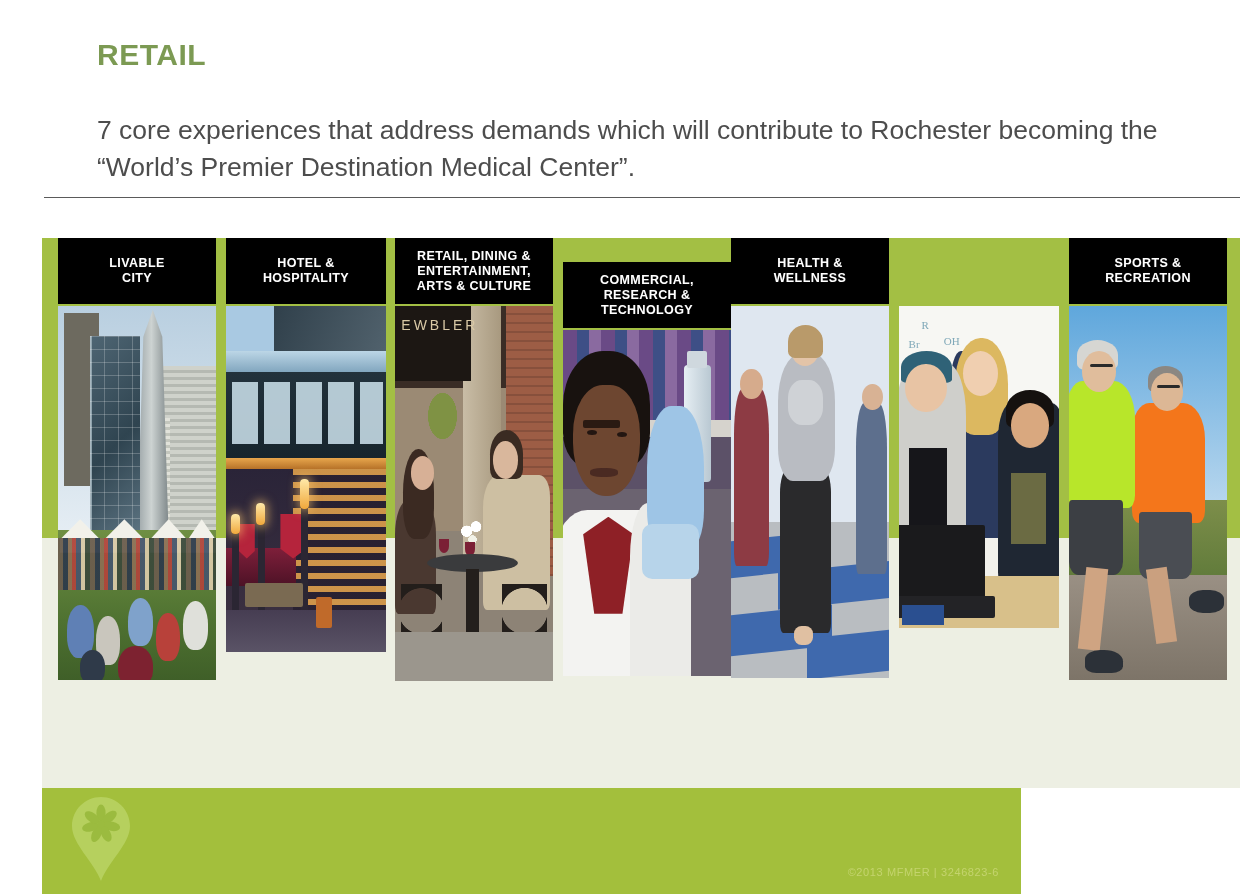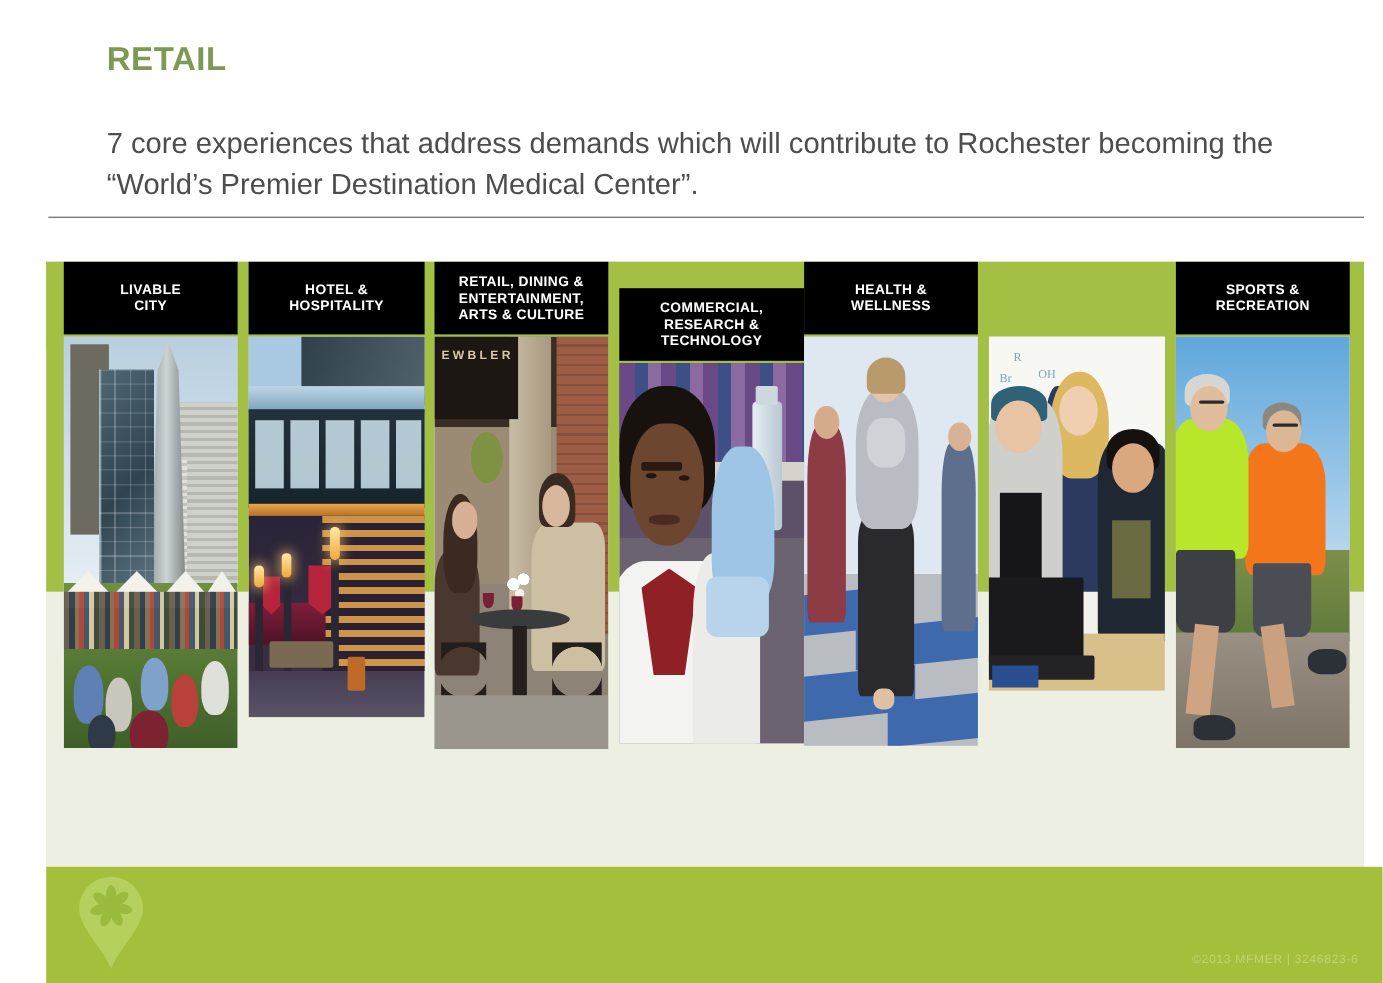--- a/index.html
+++ b/index.html
@@ -55,21 +55,21 @@
   }
   .col-head span{ display:block; padding:0 4px; }
   .col-photo{
     position:absolute; left:0; width:100%;
     overflow:hidden; background:#cfd4d8;
   }
   .ph{ position:absolute; inset:0; overflow:hidden; }
 
   
   #footer-bar{
-    position:absolute; left:42px; top:788px; width:1215px; height:106px;
+    position:absolute; left:42px; top:788px; width:979px; height:106px;
     background:#A3BF3C;
   }
   #logo-pin{
     position:absolute; left:26px; top:8px; width:66px; height:86px;
   }
   #copyright{
     position:absolute; right:22px; bottom:16px;
     font-size:11px; color:#C4D46E; letter-spacing:.6px;
     font-family:"Liberation Sans", sans-serif;
     white-space:nowrap;
@@ -134,21 +134,21 @@
     background:linear-gradient(to bottom,#463d52,#5a5366);}
 
   
   .rd-bg{position:absolute;inset:0;background:linear-gradient(to bottom,#3a2d26 0 22%,#9b8a74 22% 60%,#8d8376 60% 100%);}
   .rd-brick{position:absolute;right:0;top:0;width:30%;height:72%;
     background:repeating-linear-gradient(to bottom,#9d5d45 0 7px,#87503c 7px 9px);}
   .rd-stone{position:absolute;left:43%;top:0;width:24%;height:70%;
     background:linear-gradient(to right,#c9bda6,#a8997f);}
   .rd-awn{position:absolute;left:0;top:0;width:48%;height:20%;background:#1c1713;}
   .rd-awntext{position:absolute;left:4%;top:3%;width:40%;height:13%;
-    color:#d9c9a6;font-size:11px;letter-spacing:3px;font-weight:bold;text-align:center;}
+    color:#d9c9a6;font-size:14px;letter-spacing:3px;font-weight:normal;text-align:center;}
   .rd-plant{position:absolute;left:16%;top:23%;width:28%;height:16%;
     background:radial-gradient(ellipse at 50% 40%,#7f9244 0 45%,transparent 46%);}
   .rd-w-head{position:absolute;left:10%;top:40%;width:15%;height:9%;border-radius:50%;background:#d7b096;}
   .rd-w-hair{position:absolute;left:5%;top:38%;width:20%;height:24%;border-radius:48% 48% 35% 35%;background:#3b2a22;}
   .rd-w-body{position:absolute;left:0%;top:52%;width:26%;height:30%;border-radius:30% 30% 8% 8%;background:#4a3830;}
   .rd-m-head{position:absolute;left:62%;top:36%;width:16%;height:10%;border-radius:50%;background:#d9b79c;}
   .rd-m-hair{position:absolute;left:60%;top:33%;width:21%;height:13%;border-radius:50% 50% 20% 20%;background:#3a2b22;}
   .rd-m-body{position:absolute;left:56%;top:45%;width:42%;height:36%;border-radius:24% 16% 6% 6%;background:#cdbfa2;}
   .rd-table{position:absolute;left:20%;top:66%;width:58%;height:5%;border-radius:50%;background:#3a3b3d;}
   .rd-tablestem{position:absolute;left:45%;top:70%;width:8%;height:22%;background:#241f1c;}

